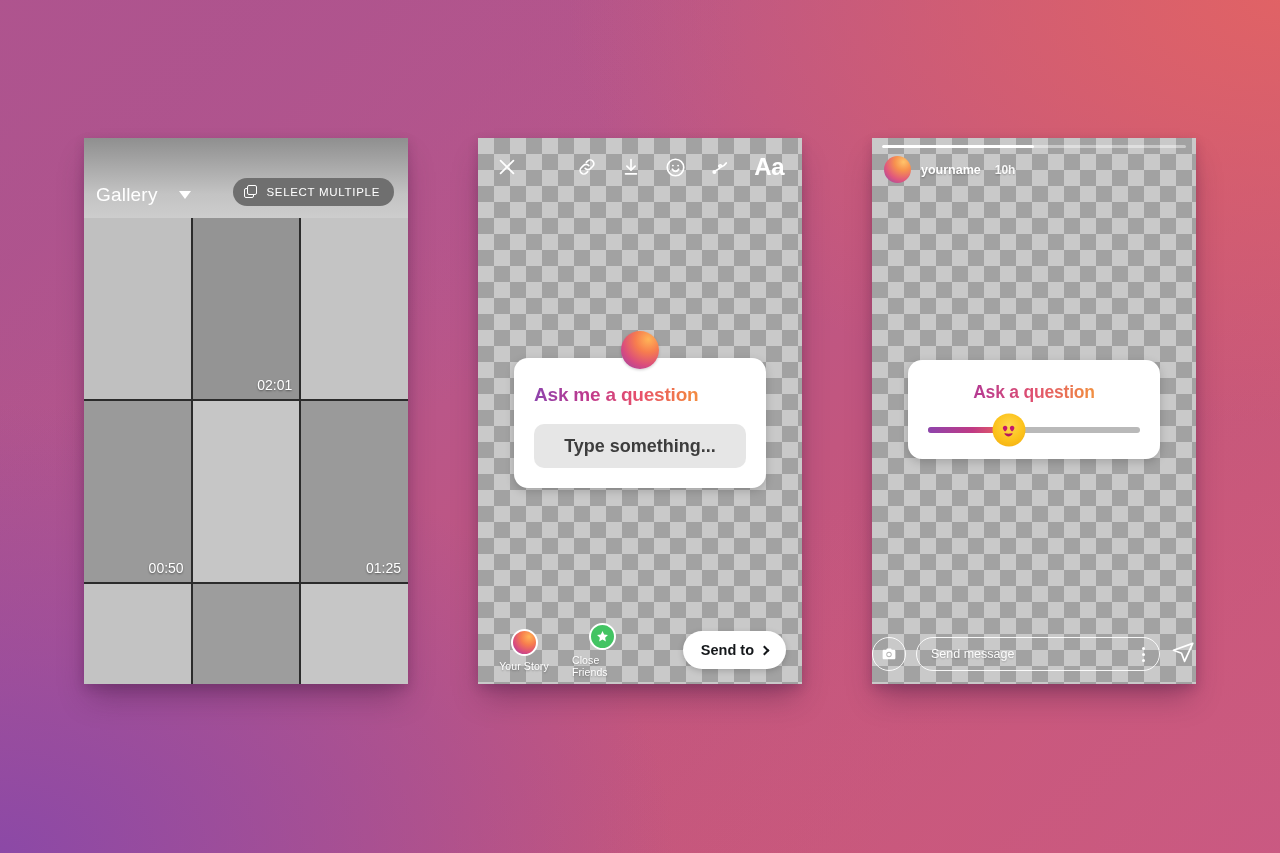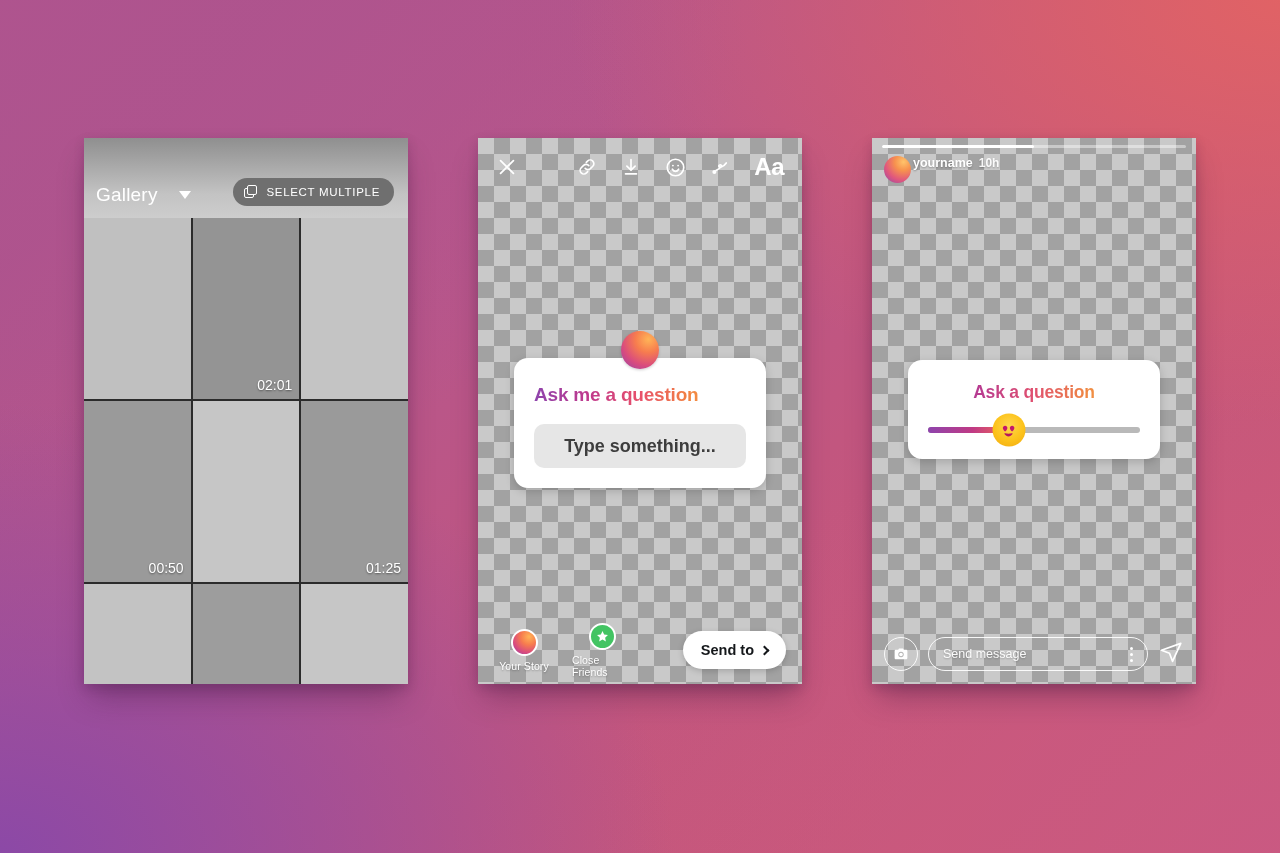--- a/index.html
+++ b/index.html
@@ -120,21 +120,21 @@
     padding:11px 18px; display:flex; align-items:center; gap:7px;
     font-size:14.5px; font-weight:700; color:#14171a;
     box-shadow:0 2px 6px rgba(0,0,0,.18);
   }
   .chev { width:7px;height:7px;border-right:2.4px solid #14171a;border-top:2.4px solid #14171a;transform:rotate(45deg); }
 
   
   .progress-row { position:absolute; top:7px; left:10px; right:10px; height:2.5px; display:flex; }
   .progress-track { flex:1; background:rgba(255,255,255,.42); border-radius:2px; overflow:hidden; }
   .progress-fill { height:100%; background:#fff; border-radius:2px; }
-  .viewer-head { position:absolute; top:18px; left:12px; right:12px; display:flex; align-items:flex-start; gap:2px; }
+  .viewer-head { position:absolute; top:18px; left:12px; right:12px; display:flex; align-items:center; gap:10px; }
   .v-avatar {
     width:27px;height:27px;border-radius:50%;
     background:radial-gradient(circle at 72% 22%, #ffc46b 0%, #f7924e 30%, #e0577d 64%, #8e44ad 100%);
   }
   .v-name { color:#fff; font-size:12.5px; font-weight:700; text-shadow:0 1px 2px rgba(0,0,0,.3); }
   .v-time { color:#fff; font-size:12px; font-weight:600; opacity:.92; text-shadow:0 1px 2px rgba(0,0,0,.3); margin-left:4px; }
 
   .slider-card {
     position:absolute; left:50%; transform:translateX(-50%); top:222px;
     width:252px; background:#fff; border-radius:14px; padding:22px 20px 26px;
@@ -149,21 +149,21 @@
   .s-track { position:relative; margin-top:24px; height:6px; border-radius:3px; background:#b9b9b9; }
   .s-fill { position:absolute; left:0; top:0; height:100%; border-radius:3px;
             background:linear-gradient(90deg,#8e44ad 0%,#c03a84 55%,#ef6a5a 100%); }
   .s-thumb {
     position:absolute; top:50%; transform:translate(-50%,-50%);
     width:33px;height:33px;border-radius:50%;
     background:radial-gradient(circle at 50% 38%, #ffd84d 0%, #fcc21b 55%, #f0a90f 100%);
     display:flex;align-items:center;justify-content:center;
   }
 
-  .viewer-bottom { position:absolute; left:0; right:0; bottom:0; height:60px; display:flex; align-items:center; padding:0 12px; gap:10px; }
+  .viewer-bottom { position:absolute; left:0; right:0; bottom:0; height:60px; display:flex; align-items:center; padding:0 0; gap:10px; }
   .cam-btn { width:34px;height:34px;border-radius:50%;border:1.6px solid rgba(255,255,255,.9); display:flex;align-items:center;justify-content:center; flex:0 0 auto; }
   .msg-box {
     flex:1 1 auto; height:34px; border-radius:17px; border:1.6px solid rgba(255,255,255,.9);
     display:flex; align-items:center; padding:0 14px;
   }
   .msg-box .ph { color:#fff; font-size:12.5px; opacity:.95; text-shadow:0 1px 2px rgba(0,0,0,.25); }
   .kebab { margin-left:auto; display:flex; flex-direction:column; gap:3px; }
   .kebab span { width:3px;height:3px;border-radius:50%;background:#fff;display:block; }
   .send-icon { flex:0 0 auto; }
 </style>

